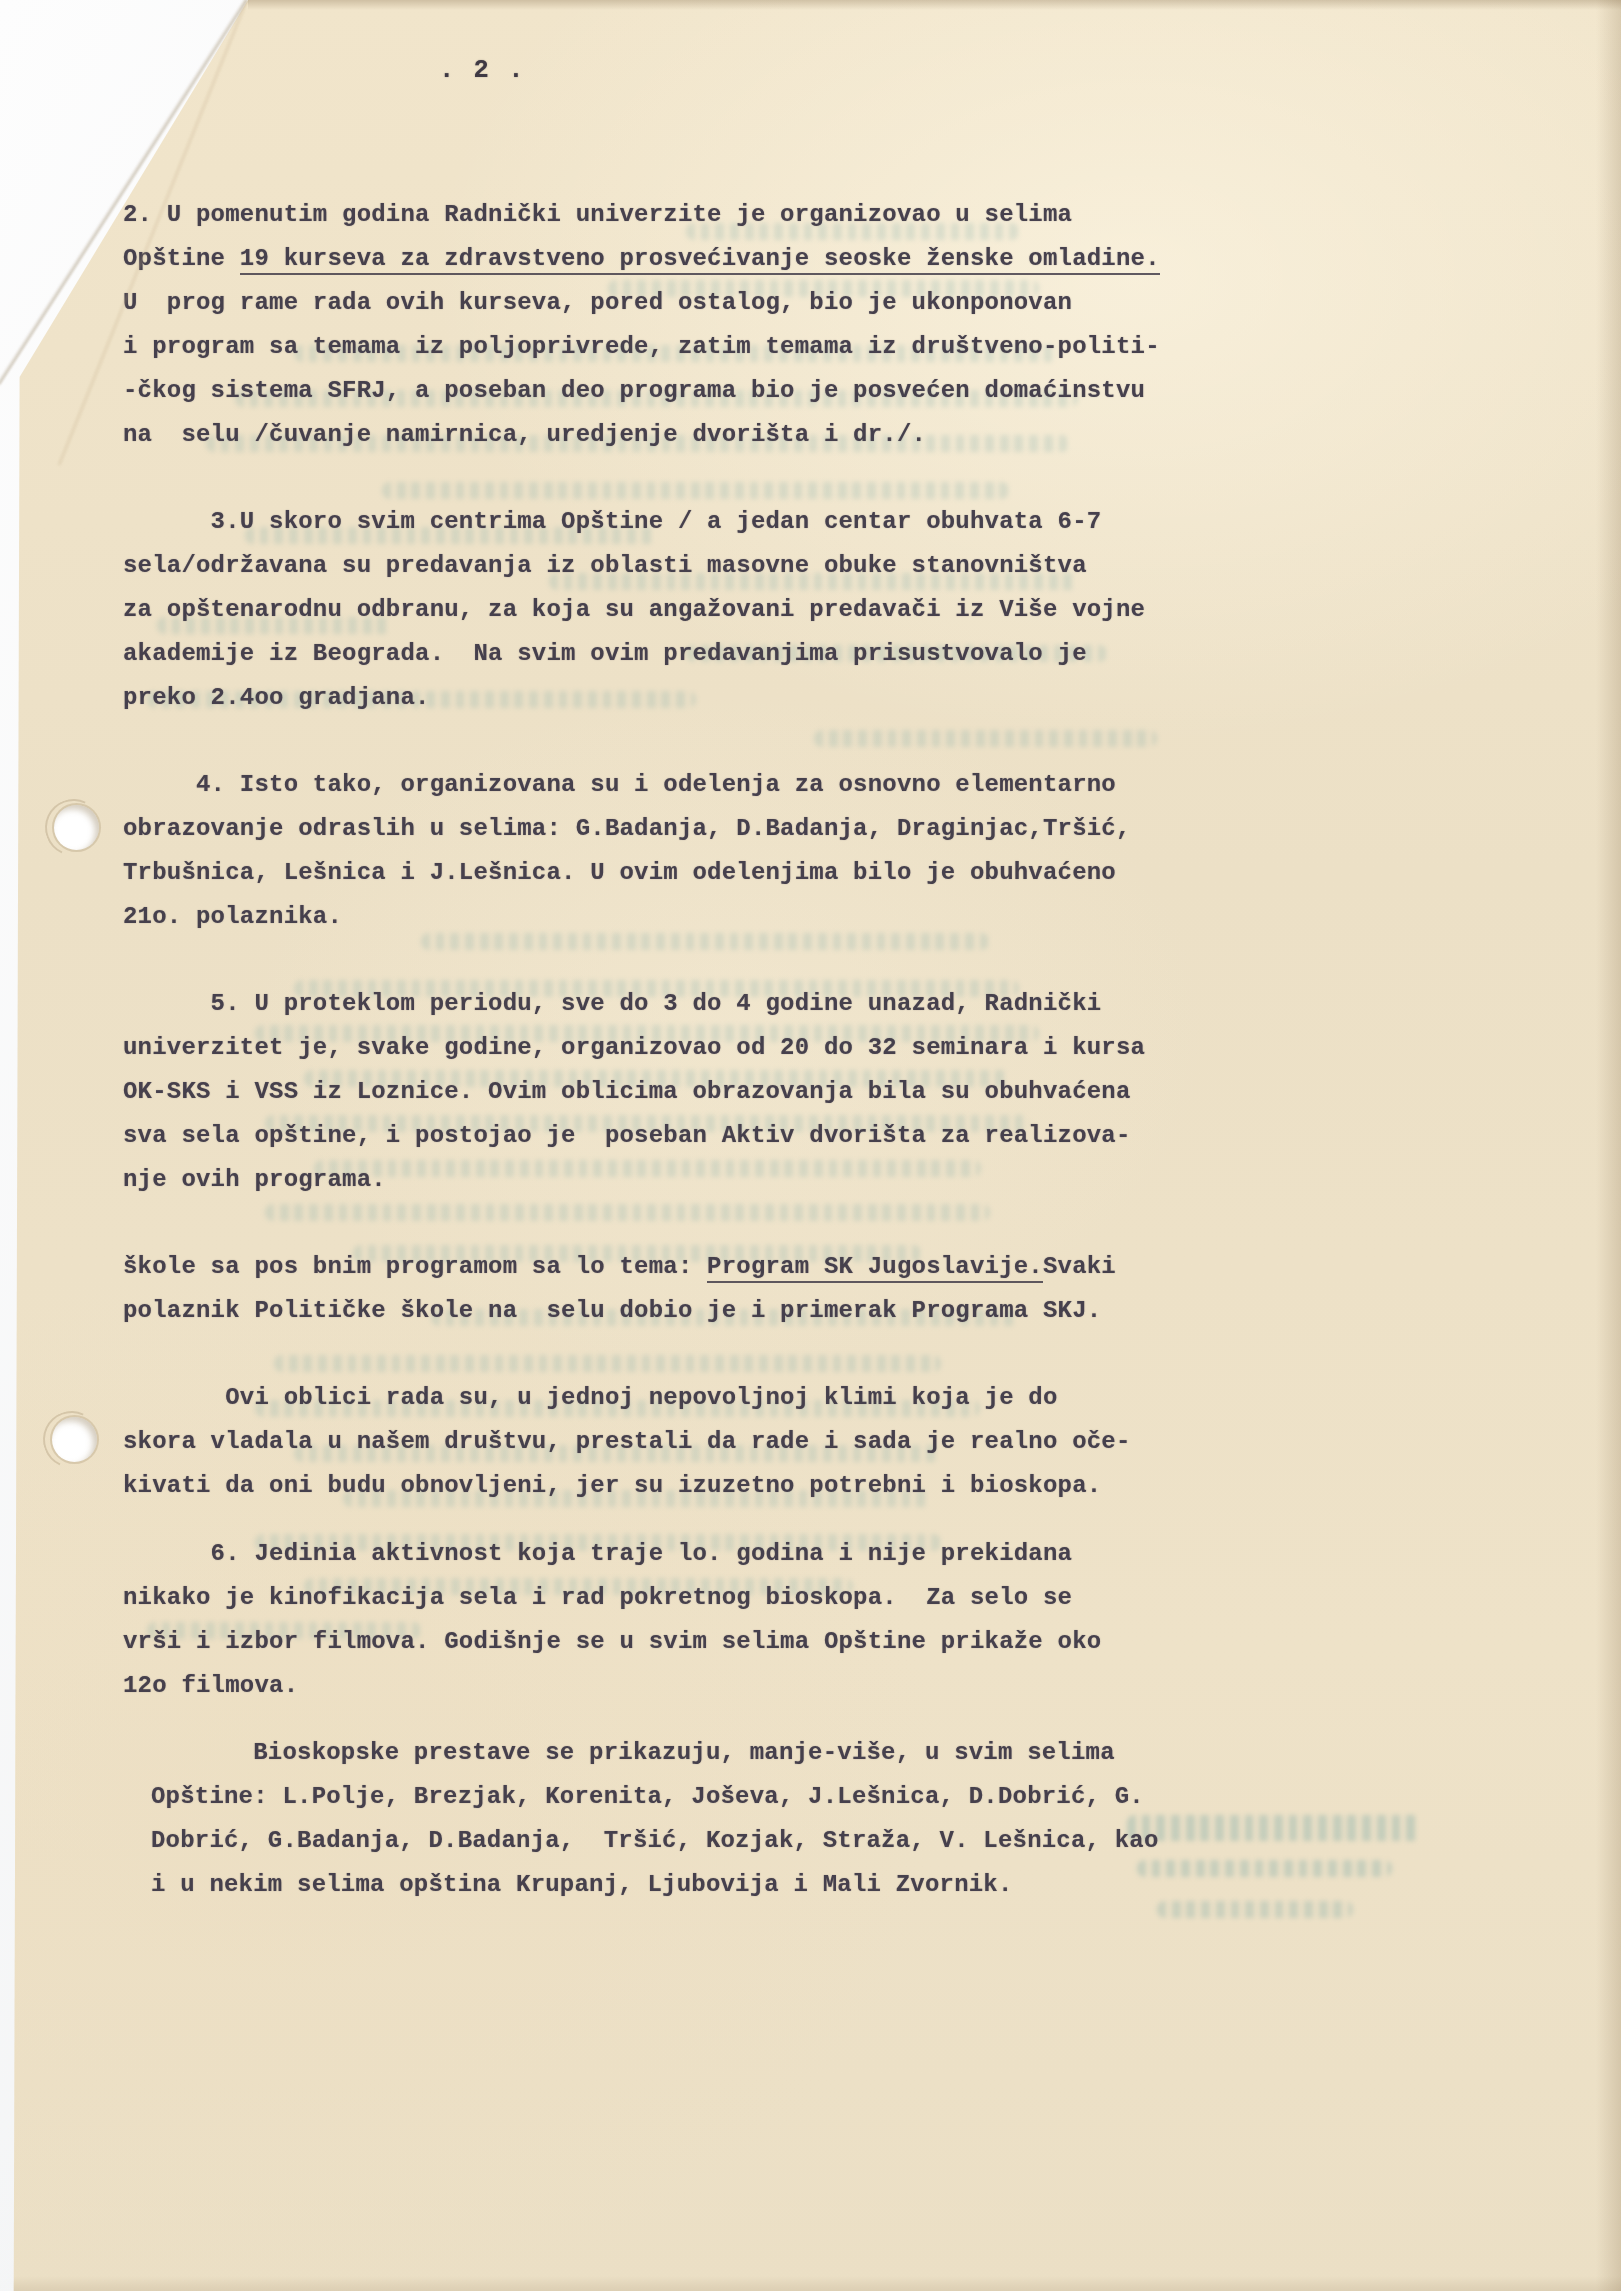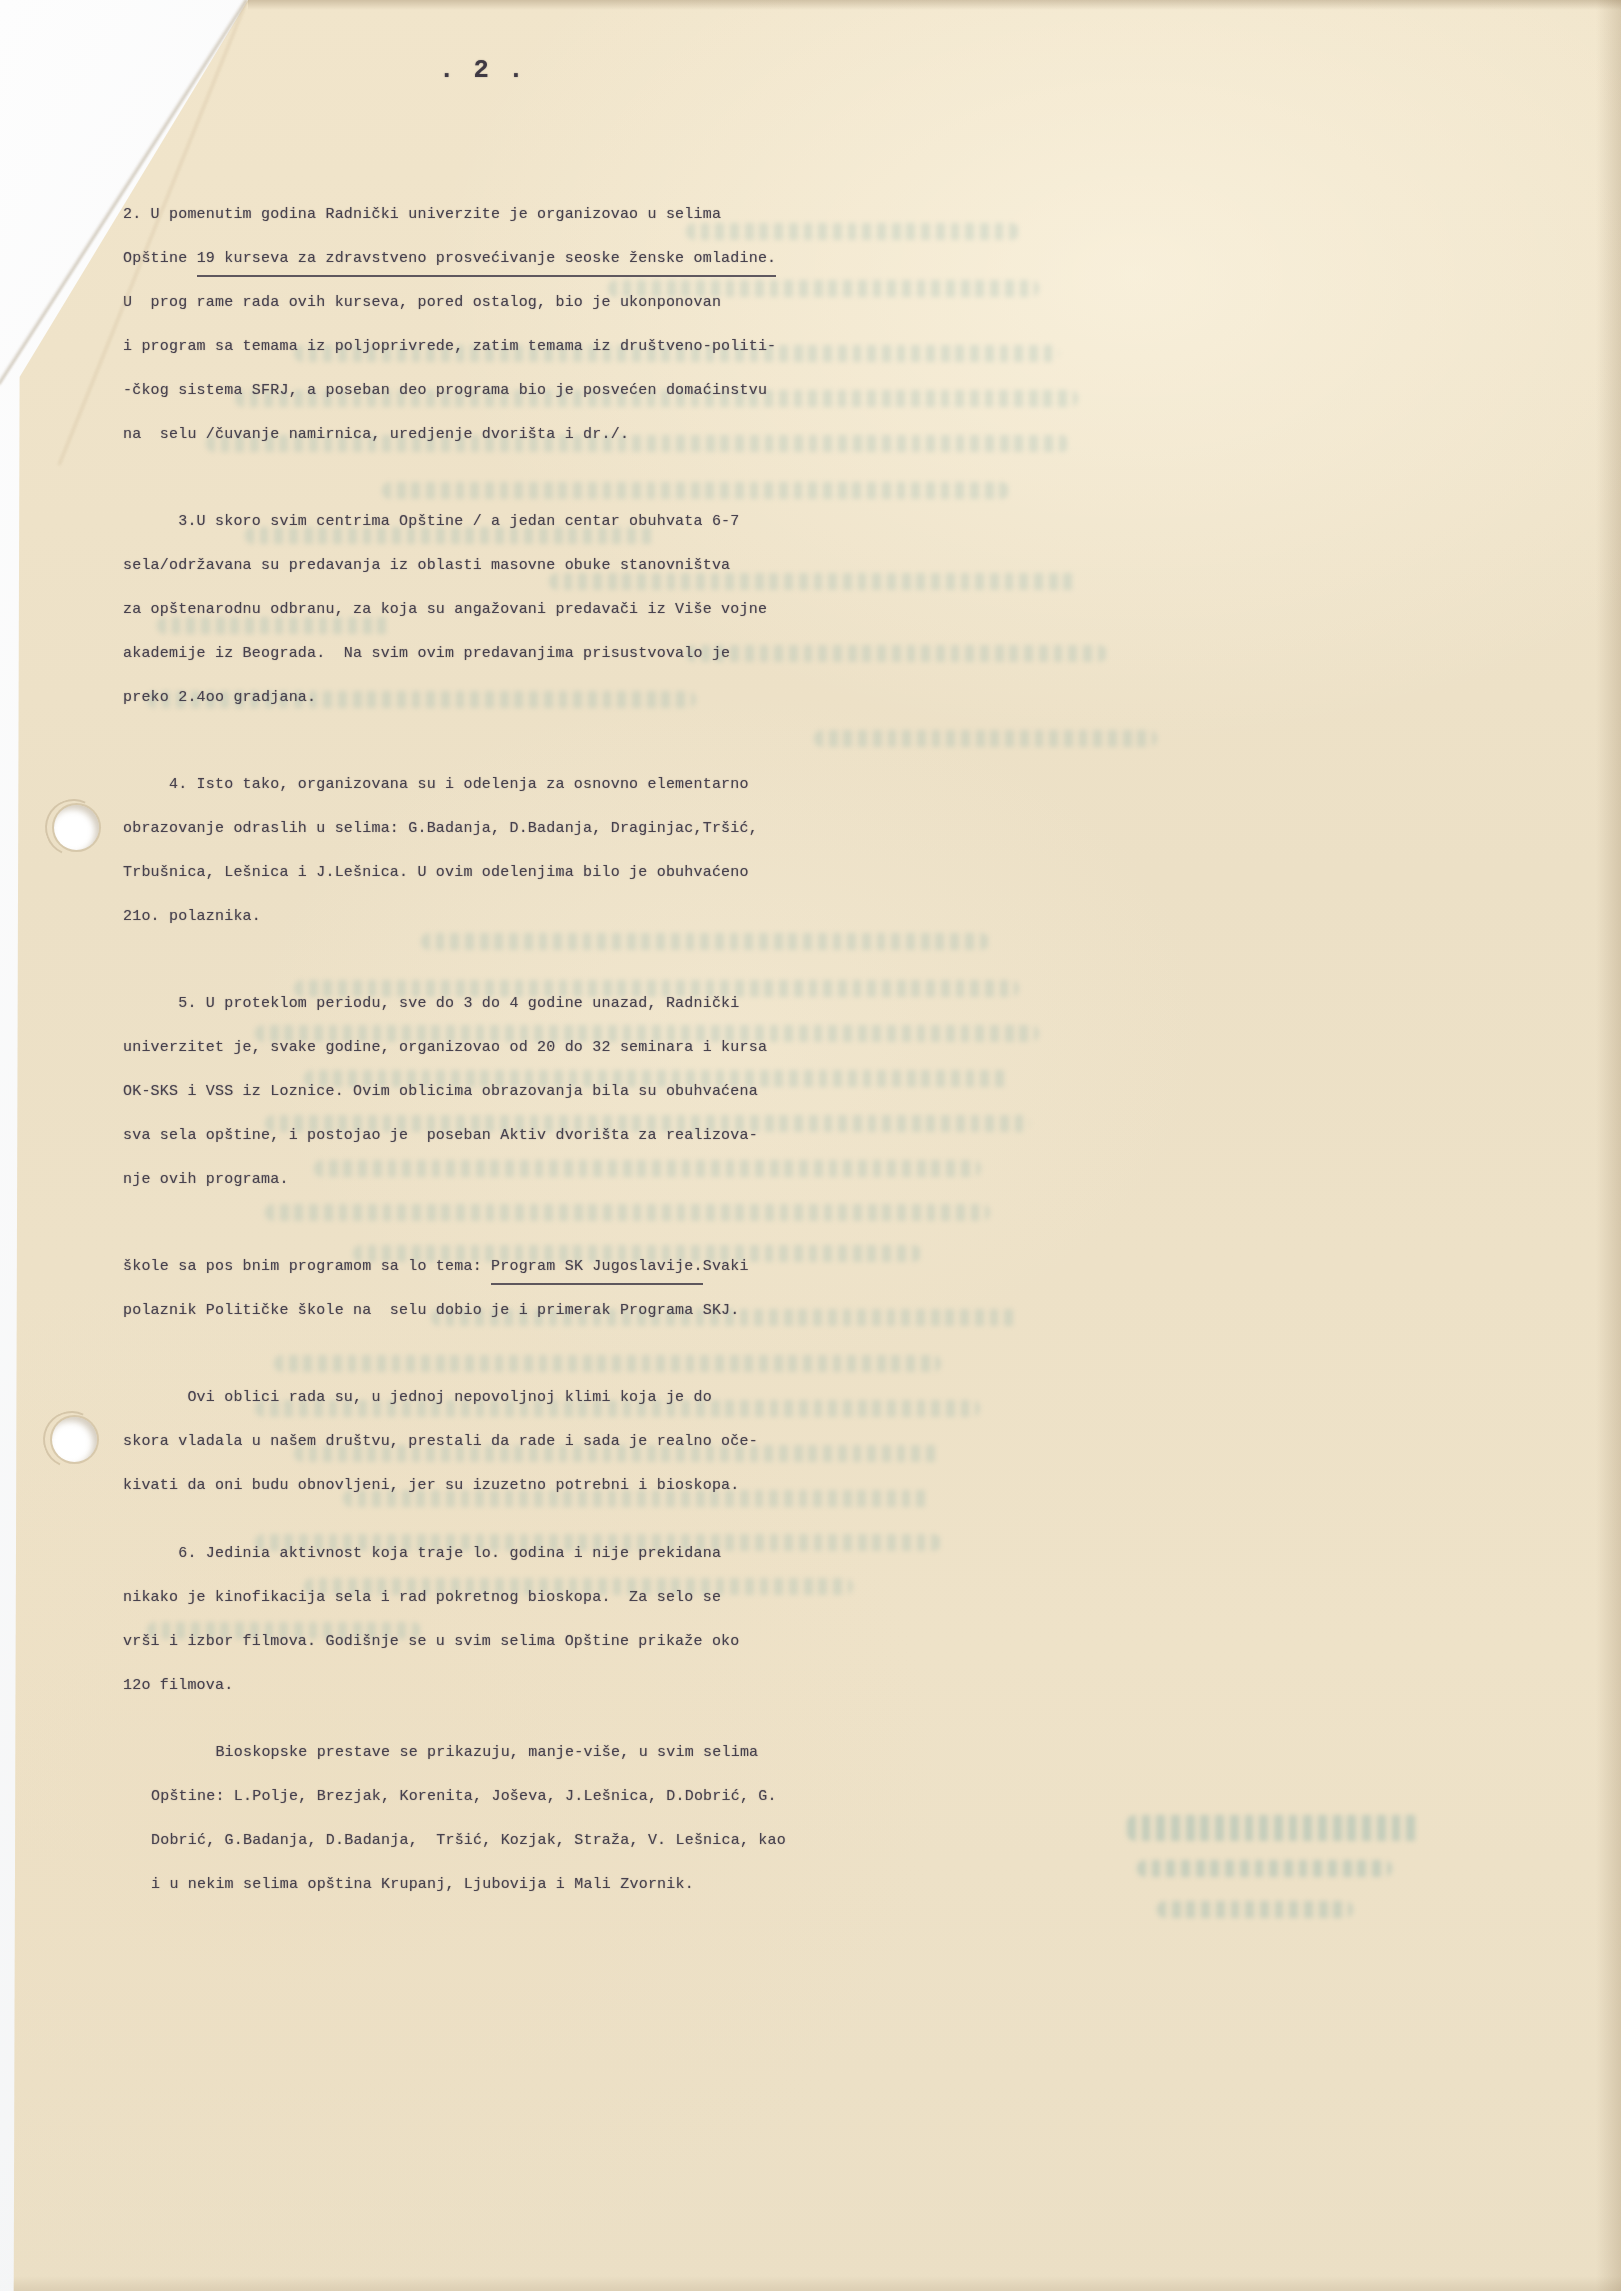--- a/index.html
+++ b/index.html
@@ -35,29 +35,29 @@
     background:rgba(195,175,138,0.55); filter:blur(1.6px); opacity:.75;
   }
   .pagenum {
     position:absolute; left:439px; top:56px;
     font-size:25.5px; font-weight:700; letter-spacing:2px;
     color:rgba(55,50,62,0.92); text-shadow:0 0 1.3px rgba(55,50,62,0.5);
     white-space:pre;
   }
   .text-body {
     position:absolute; left:123px; top:193px; width:990px;
-    font-size:15px; line-height:44px; font-weight:400; letter-spacing:0.2px;
+    font-size:24px; line-height:44px; font-weight:700; letter-spacing:0.2px;
     color:rgba(62,56,70,0.92); text-shadow:0 0 1.2px rgba(62,56,70,0.45);
   }
   .para { margin:0 0 43px 0; }
   .para:nth-child(n+6) { margin-bottom:23.5px; }
   .para:nth-child(8) { margin-bottom:17.6px;margin-left:28px; }
   .para:last-child { margin-bottom:0; }
   .line { white-space:pre; }
-  .u { border-bottom:2.9px solid rgba(62,56,70,0.82); padding-bottom:8px; }
+  .u { border-bottom:2.9px solid rgba(62,56,70,0.82); padding-bottom:1px; }
   .hole {
     position:absolute; width:45px; height:45px; border-radius:50%;
     background:#ffffff;
     box-shadow: 0 0 0 2px rgba(175,155,120,0.35),
                 inset -3.9px 3.9px 5.9px rgba(150,130,95,0.40);
   }
   .hole::before {
     content:""; position:absolute; left:-8.8px; top:-5.9px; width:53px; height:53px;
     border-radius:50%; border:2px solid rgba(150,130,95,0.28);
     border-right-color:transparent; border-bottom-color:transparent;

